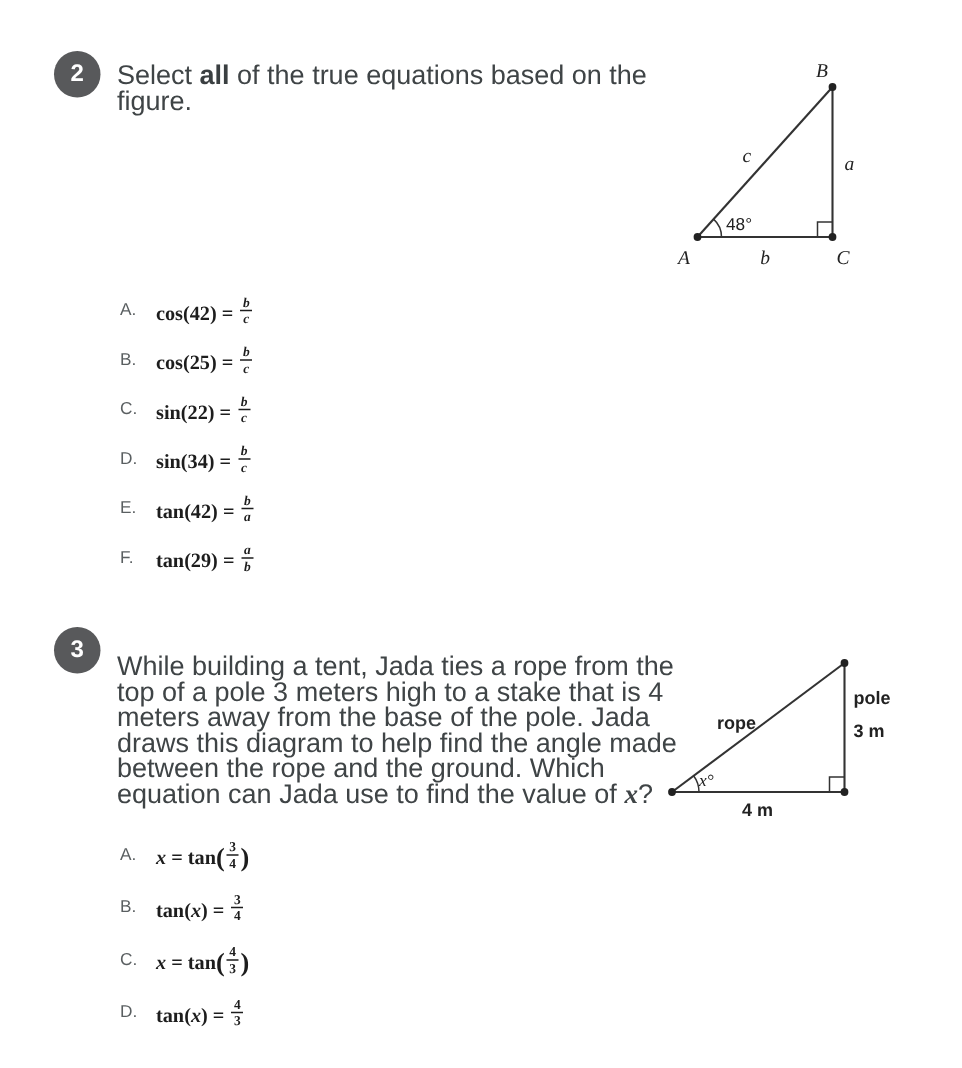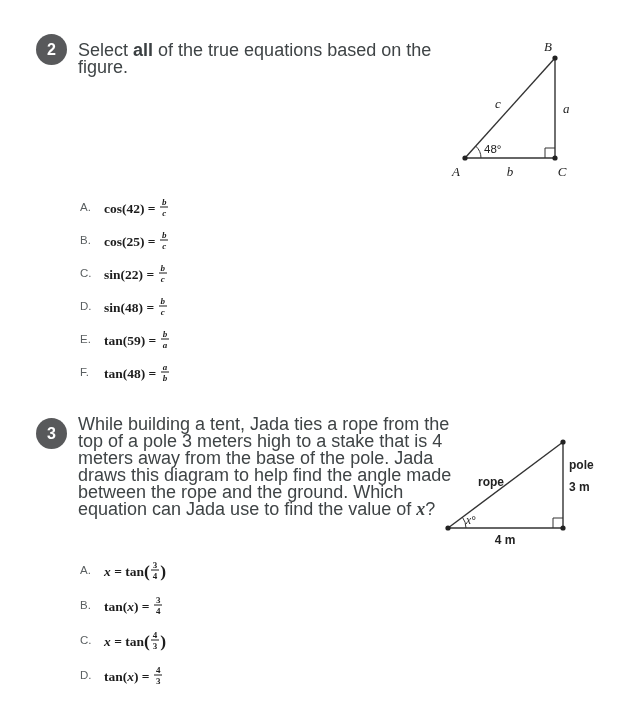--- a/index.html
+++ b/index.html
@@ -24,21 +24,21 @@
   }
   .badge-q2 { left:36px; top:34px; }
   .badge-q3 { left:36px; top:418px; }
   .prompt {
     position:absolute;
     font-size:18px;
     line-height:17px;
     color:#3f4446;
   }
   .prompt-q2 { left:78px; top:42px; width:400px; }
-  .prompt-q3 { left:78px; top:416px; width:374px; }
+  .prompt-q3 { left:78px; top:436px; width:374px; }
   .prompt b { font-weight:bold; color:#3a3f41; }
   .prompt .var { font-family:"Liberation Serif", serif; font-style:italic; font-weight:bold; }
   .figure { position:absolute; }
   .fig-1 { left:448px; top:33px; }
   .fig-2 { left:435px; top:430px; }
   .figure svg { display:block; }
   .fig-line { stroke:#333333; stroke-width:1.4; fill:none; }
   .fig-thin { stroke:#333333; stroke-width:1; fill:none; }
   .fig-dot  { fill:#222222; }
   .fig-vlabel { font-family:"Liberation Serif", serif; font-style:italic; font-size:13px; fill:#222222; }
@@ -127,29 +127,29 @@
       <div class="option-row">
         <span class="option-letter">B.</span>
         <span class="option-math"><span class="mt">cos(25) = </span><span class="frac it"><span class="num">b</span><span class="den">c</span></span></span>
       </div>
       <div class="option-row">
         <span class="option-letter">C.</span>
         <span class="option-math"><span class="mt">sin(22) = </span><span class="frac it"><span class="num">b</span><span class="den">c</span></span></span>
       </div>
       <div class="option-row">
         <span class="option-letter">D.</span>
-        <span class="option-math"><span class="mt">sin(48) = </span><span class="frac it"><span class="num">b</span><span class="den">c</span></span></span>
+        <span class="option-math"><span class="mt">sin(34) = </span><span class="frac it"><span class="num">b</span><span class="den">c</span></span></span>
       </div>
       <div class="option-row">
         <span class="option-letter">E.</span>
-        <span class="option-math"><span class="mt">tan(59) = </span><span class="frac it"><span class="num">b</span><span class="den">a</span></span></span>
+        <span class="option-math"><span class="mt">tan(42) = </span><span class="frac it"><span class="num">b</span><span class="den">a</span></span></span>
       </div>
       <div class="option-row">
         <span class="option-letter">F.</span>
-        <span class="option-math"><span class="mt">tan(48) = </span><span class="frac it"><span class="num">a</span><span class="den">b</span></span></span>
+        <span class="option-math"><span class="mt">tan(29) = </span><span class="frac it"><span class="num">a</span><span class="den">b</span></span></span>
       </div>
     </div>
 
   <div class="badge badge-q3">
     <span>3</span>
   </div>
 
   <div class="prompt prompt-q3"><span>While building a tent, Jada ties a rope from the top of a pole 3 meters high to a stake that is 4 meters away from the base of the pole. Jada draws this diagram to help find the angle made between the rope and the ground. Which equation can Jada use to find the value of </span><span class="var">x</span><span>?</span></div>
 
   <div class="figure fig-2">

